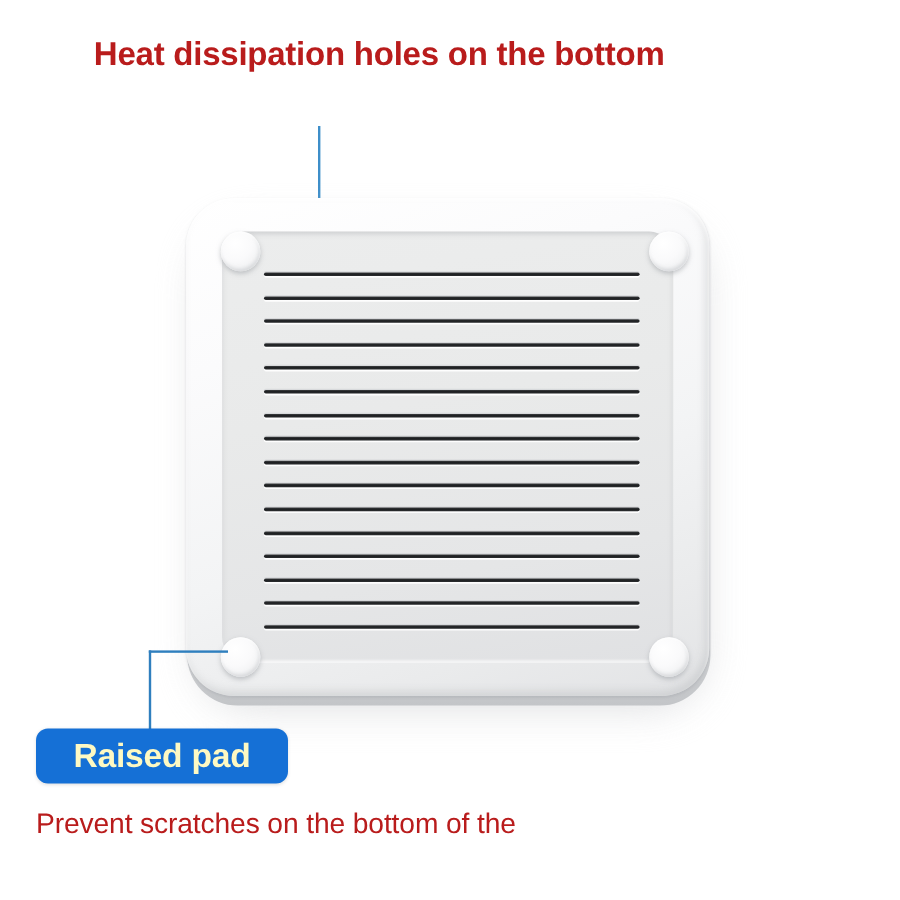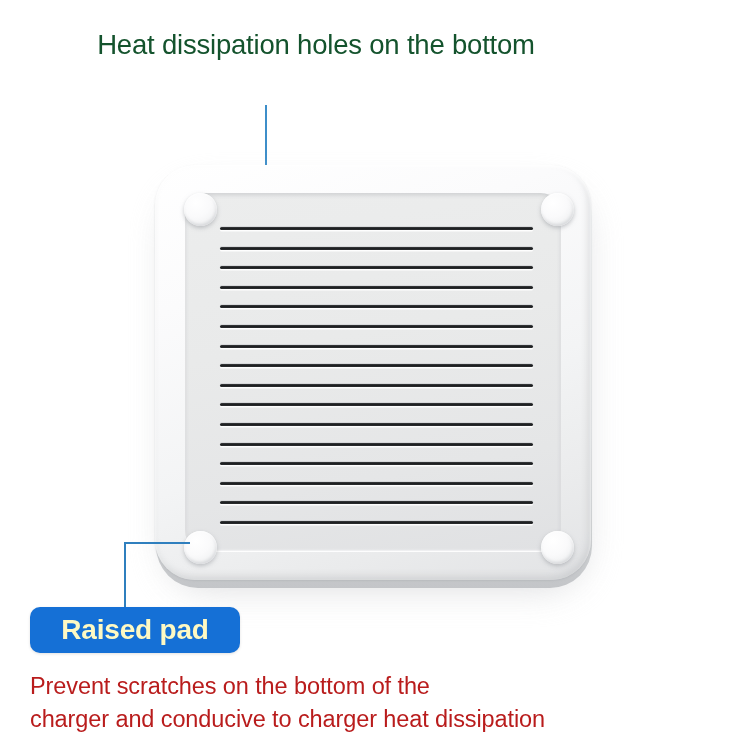--- a/index.html
+++ b/index.html
@@ -21,25 +21,25 @@
     background: #ffffff;
   }
 
   
   #headline {
     position: absolute;
     left: 0;
     top: 26px;
     width: 632px;
     text-align: center;
-    color: #14532d;
+    color: #b91c1c;
     font-size: 27.5px;
     line-height: 37px;
     letter-spacing: -0.2px;
-    font-weight: 400;
+    font-weight: 700;
     white-space: nowrap;
   }
   #headline .hl-line { display: block; }
 
   
   .leader-v {
     position: absolute;
     width: 2px;
     background: #3d8ec9;
   }
@@ -218,16 +218,15 @@
 
   <div class="leader-h" style="left:124px; top:542px; width:66px;"></div>
   <div class="leader-v" style="left:124px; top:542px; height:66px; background:#2f7fbe;"></div>
 
   <div id="badge">
     <span>Raised pad</span>
   </div>
 
   <div id="caption">
     <span class="cap-line">Prevent scratches on the bottom of the</span>
-    <span class="cap-line">charger and conducive to charger heat dissipation</span>
   </div>
 
 </div>
 
 </body></html>

